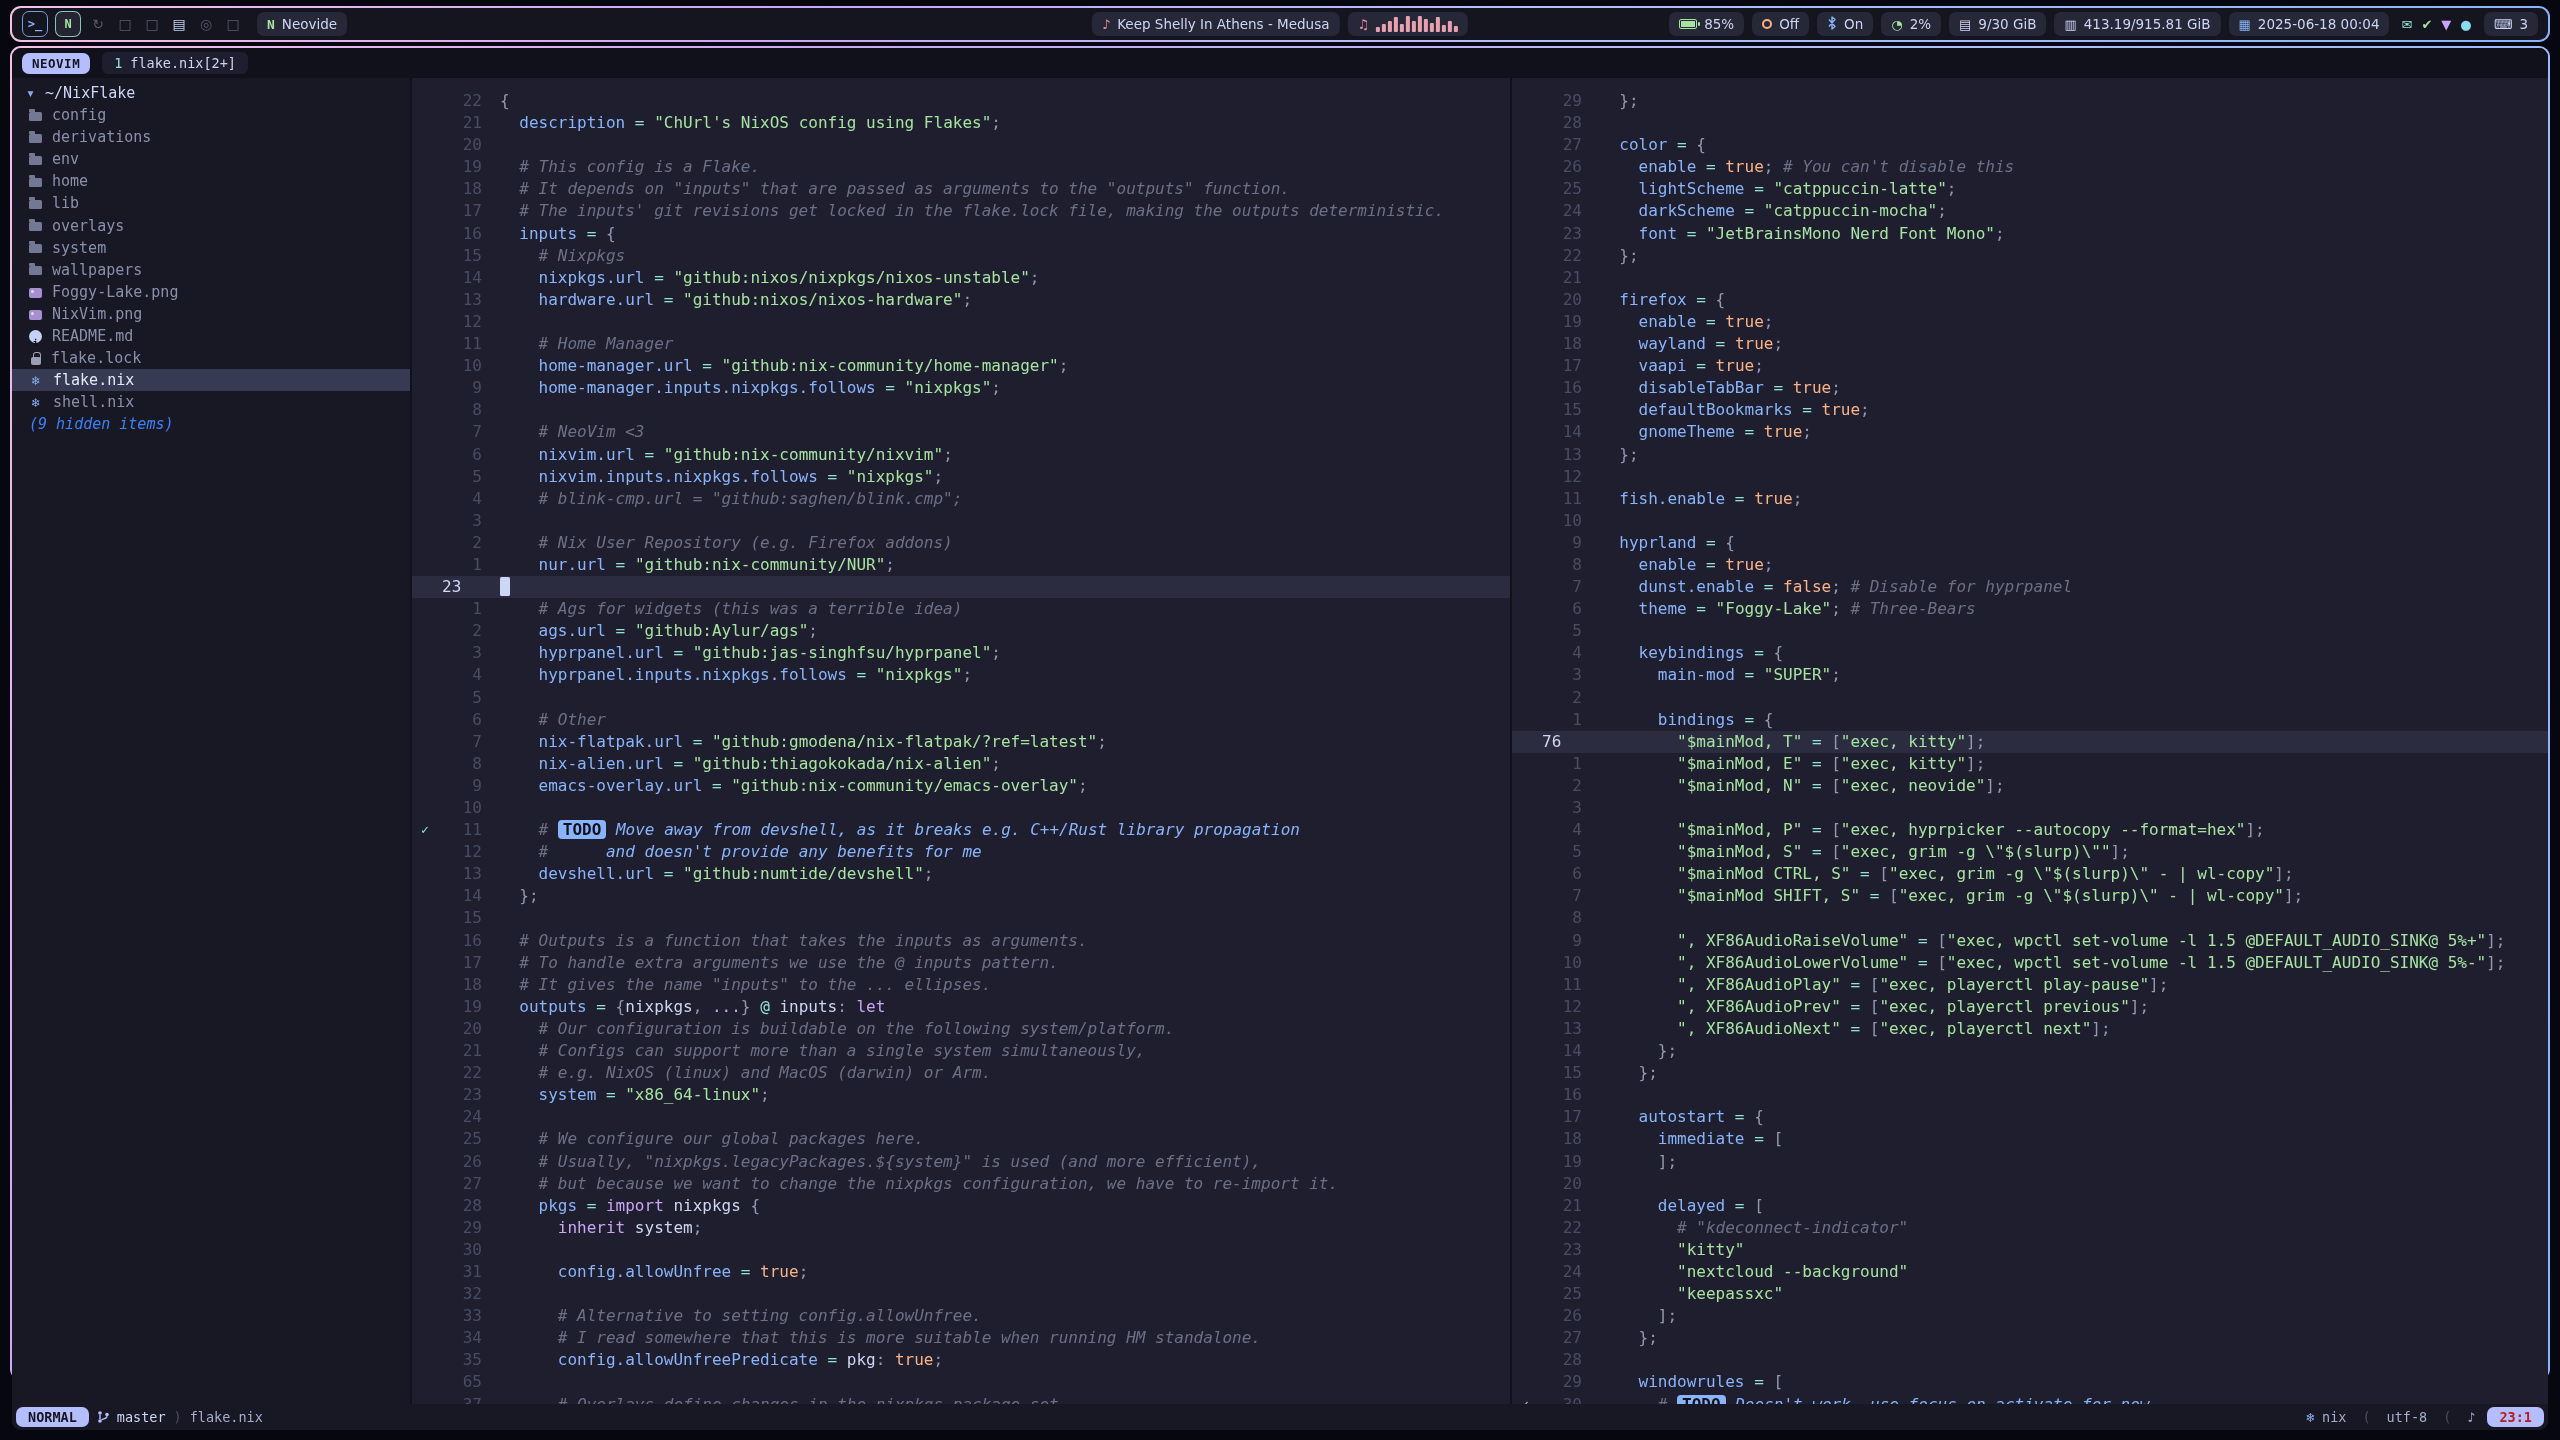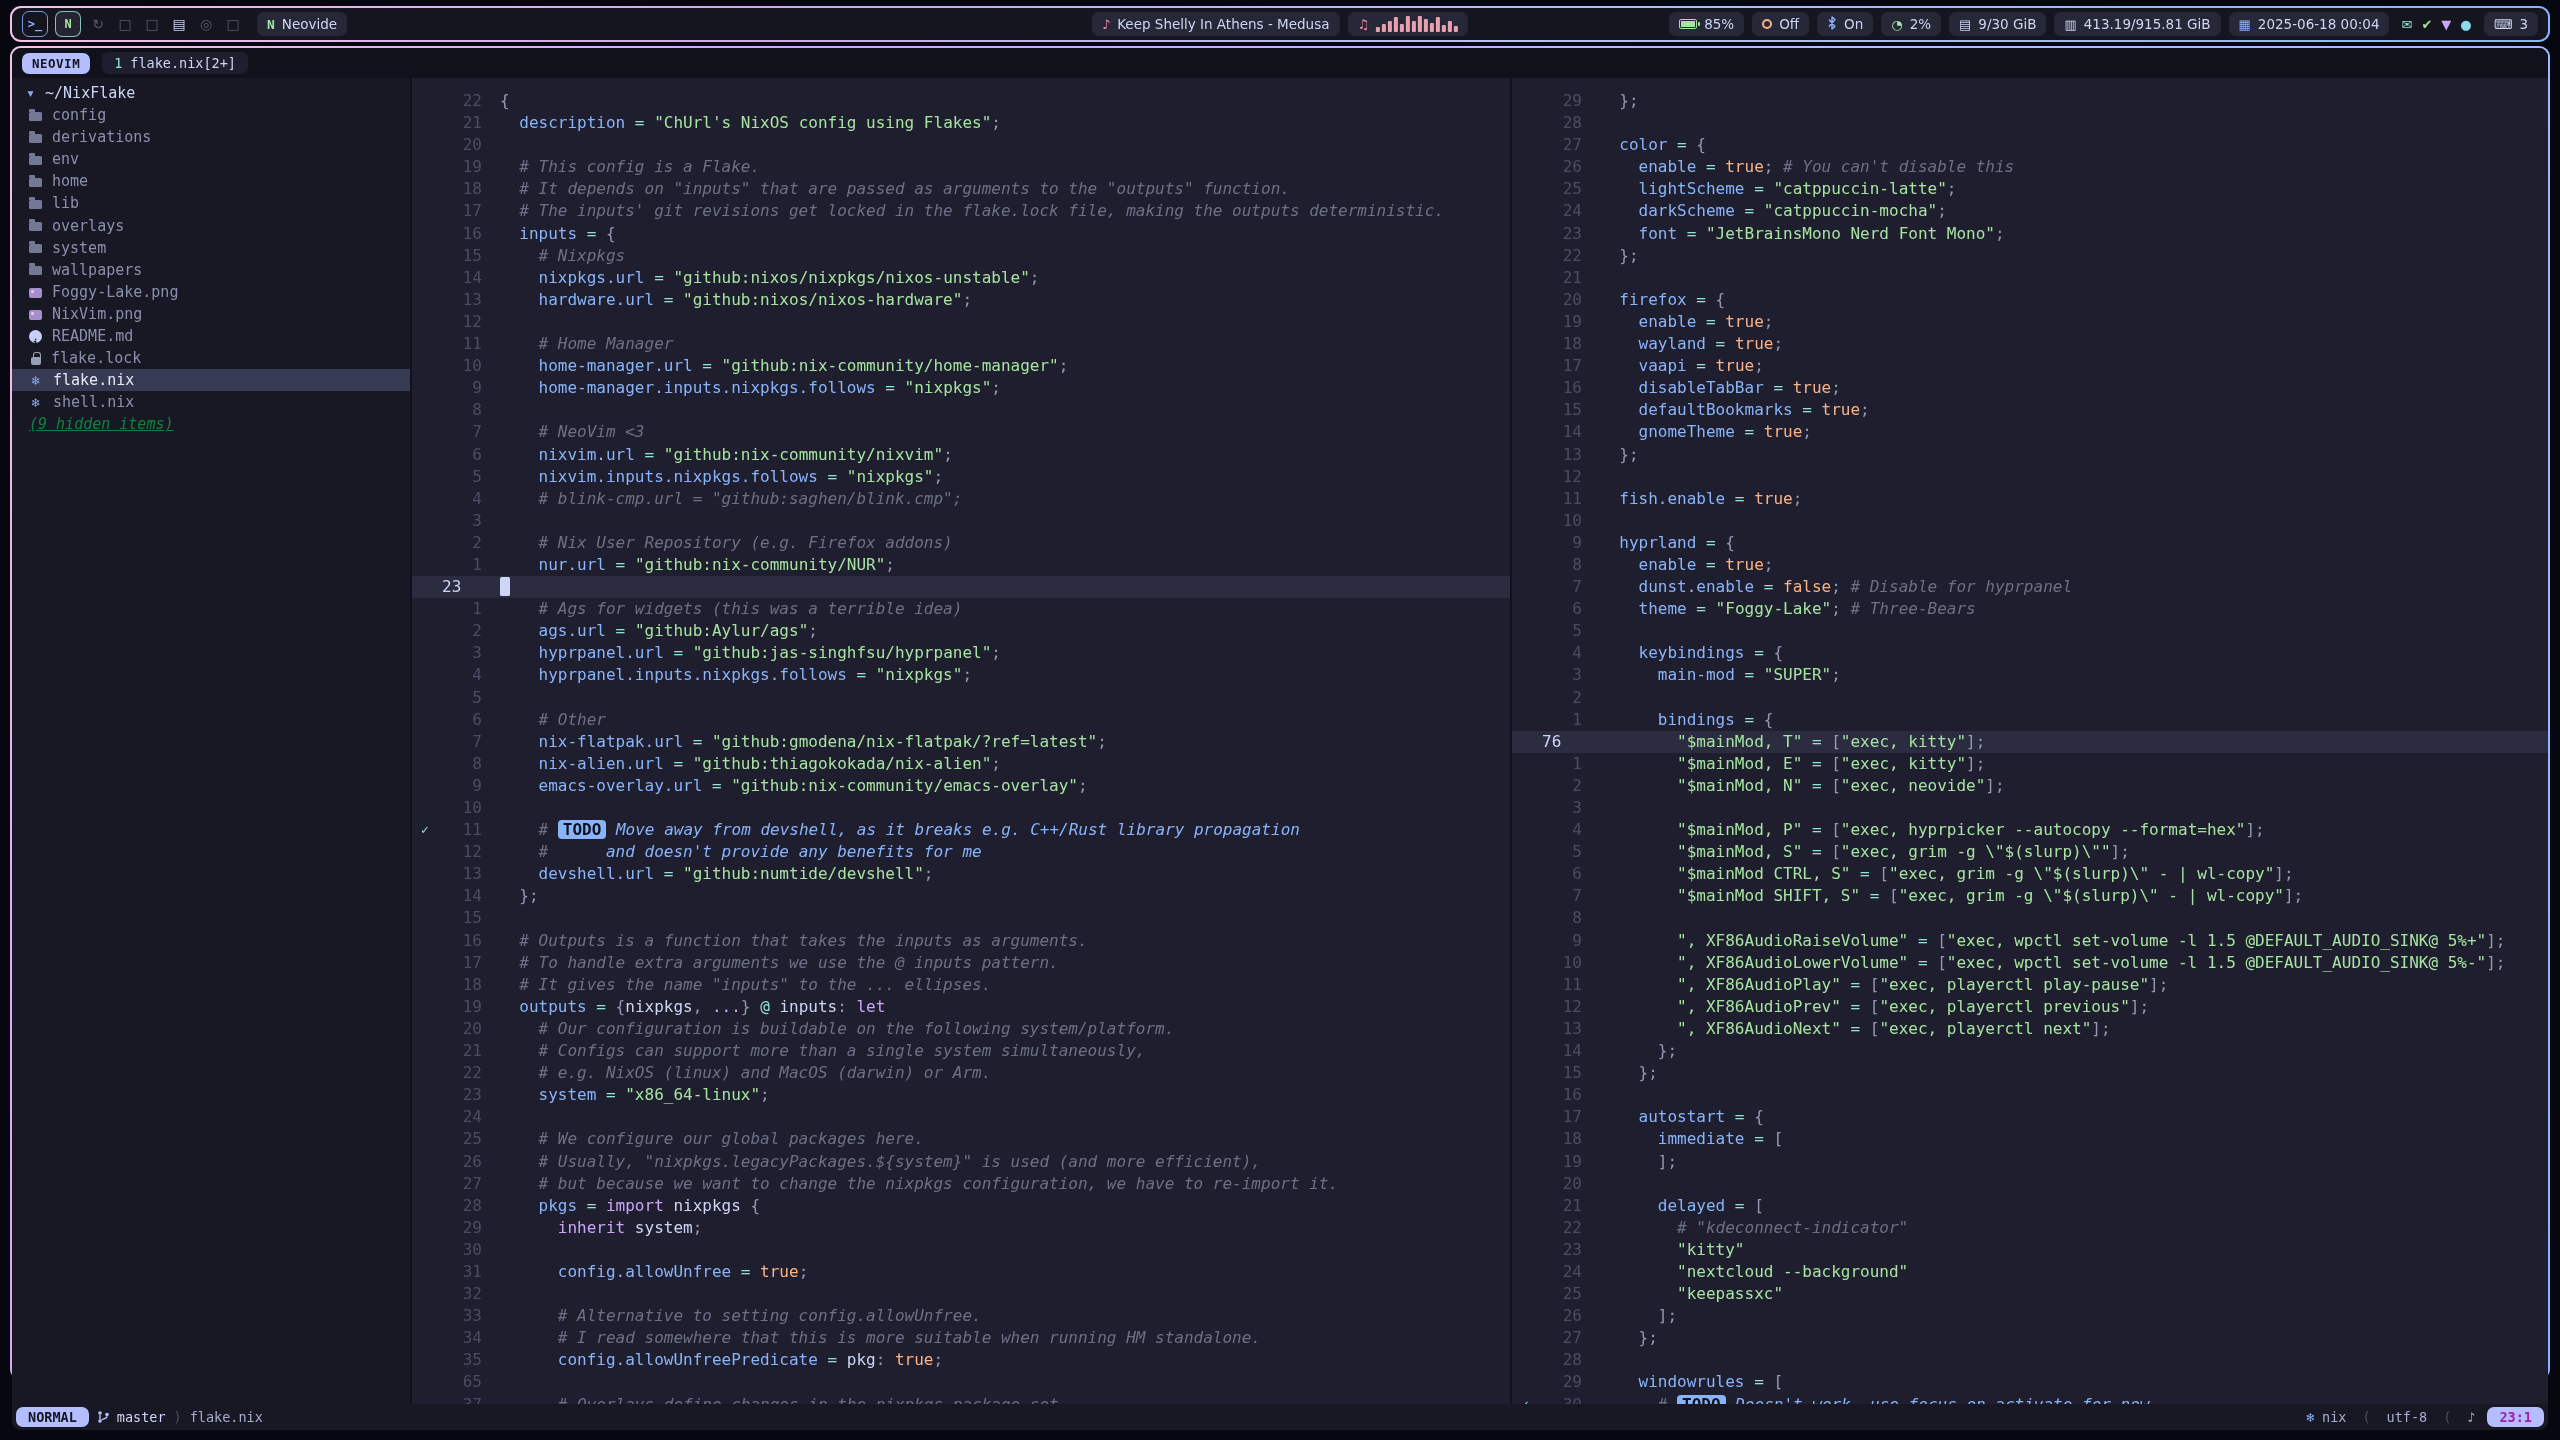--- a/index.html
+++ b/index.html
@@ -53,21 +53,21 @@
   .buf-label { color:#cdd6f4; }
 
   .main { flex:1; display:flex; overflow:hidden; }
 
   
   .sidebar { width:398px; flex:none; background:#181825; font:15px/22.1px "DejaVu Sans Mono",monospace;
     padding-top:4px; color:#8a90ab; overflow:hidden; }
   .srow { height:22.1px; display:flex; align-items:center; padding-left:17px; white-space:nowrap; }
   .srow.root { padding-left:14px; color:#cdd6f4; }
   .srow.selected { background:#363a52; color:#e6e9f7; }
-  .srow.hidden-note { color:#15803d; font-style:italic;text-decoration:underline; }
+  .srow.hidden-note { color:#3b82f6; font-style:italic; }
   .ico { flex:none; display:inline-block; margin-right:10px; position:relative; }
   .ico-chevron::before { content:"▾"; color:#8caaee; }
   .ico-folder { width:13px; height:9px; background:#737994; border-radius:1.5px; top:1px; }
   .ico-folder::before { content:""; position:absolute; top:-3px; left:0; width:6px; height:3px;
     background:#737994; border-radius:1px 1px 0 0; }
   .ico-image { width:13px; height:10px; background:#a58fd0; border-radius:2px; top:1px; }
   .ico-image::before { content:""; position:absolute; top:2px; left:2px; width:3px; height:3px;
     background:#f2d5cf; border-radius:50%; }
   .ico-info { width:13px; height:13px; background:#c6d0f5; border-radius:50%; text-align:center; }
   .ico-info::before { content:"i"; color:#11111b; font:700 9px/13px "DejaVu Sans Mono",monospace; }
@@ -105,21 +105,21 @@
   
   .statusline { height:26px; flex:none; background:#181825; display:flex; align-items:center;
     font:13.5px "DejaVu Sans Mono",monospace; color:#a5adcb; }
   .mode-pill { margin:0 8px 0 4px; background:#b4befe; color:#15151f; font-weight:700;
     padding:2px 12px; border-radius:7px; }
   .branch-seg { display:flex; align-items:center; gap:7px; color:#cdd6f4; }
   .sl-sep { color:#494d64; padding:0 8px; }
   .sl-file { color:#a5adcb; }
   .sl-right { margin-left:auto; display:flex; align-items:center; gap:8px; }
   .sl-ico { color:#89b4fa; }
-  .pos-pill { margin:0 4px 0 4px; background:#b4befe; color:#a21caf; font-weight:700;
+  .pos-pill { margin:0 4px 0 4px; background:#b4befe; color:#b91c1c; font-weight:700;
     padding:2px 12px; border-radius:7px; }
 </style>
 </head>
 <body>
 
 <div class="topbar-wrap">
   <div class="topbar">
     <div class="ws-row" id="ws-row">
         <span class="wsbox box-blue">&gt;_</span>
         <span class="wsbox box-teal">N</span>

